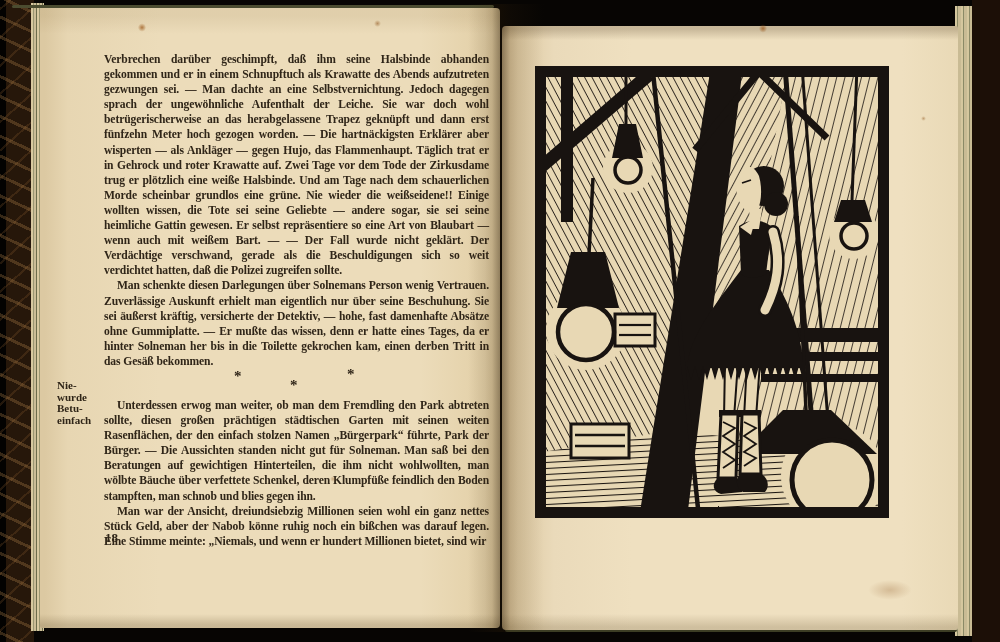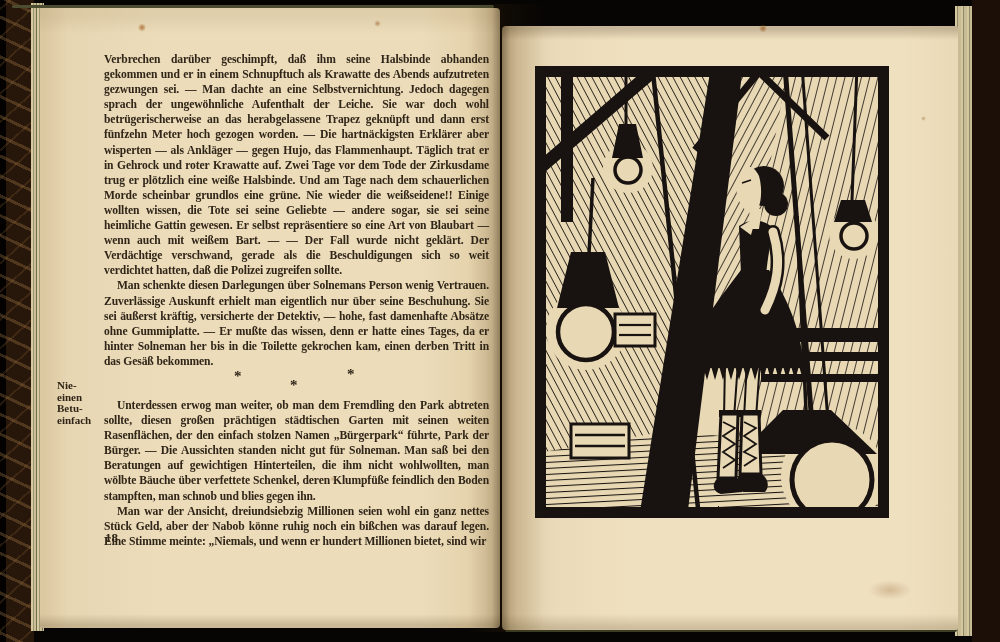--- a/index.html
+++ b/index.html
@@ -110,21 +110,21 @@
       <p class="indent">Man schenkte diesen Darlegungen über Solnemans Person wenig Vertrauen. Zuverlässige Auskunft erhielt man eigentlich nur über seine Beschuhung. Sie sei äußerst kräftig, versicherte der Detektiv, — hohe, fast damenhafte Absätze ohne Gummiplatte. — Er mußte das wissen, denn er hatte eines Tages, da er hinter Solneman her bis in die Toilette gekrochen kam, einen derben Tritt in das Gesäß bekommen.</p>
       <div class="star-divider">
         <span class="star-1">*</span>
         <span class="star-2">*</span>
         <span class="star-3">*</span>
       </div>
       <p class="indent">Unterdessen erwog man weiter, ob man dem Fremdling den Park abtreten sollte, diesen großen prächtigen städtischen Garten mit seinen weiten Rasenflächen, der den einfach stolzen Namen „Bürgerpark“ führte, Park der Bürger. — Die Aussichten standen nicht gut für Solneman. Man saß bei den Beratungen auf gewichtigen Hinterteilen, die ihm nicht wohlwollten, man wölbte Bäuche über verfettete Schenkel, deren Klumpfüße feindlich den Boden stampften, man schnob und blies gegen ihn.</p>
       <p class="indent">Man war der Ansicht, dreiundsiebzig Millionen seien wohl ein ganz nettes Stück Geld, aber der Nabob könne ruhig noch ein bißchen was darauf legen. Eine Stimme meinte: „Niemals, und wenn er hundert Millionen bietet, sind wir</p>
       <div class="margin-note">
         <span>Nie-</span>
-        <span>einen</span>
+        <span>wurde</span>
         <span>Betu-</span>
         <span>einfach</span>
       </div>
       <div class="page-number">18</div>
     </div>
   </div>
 
   <div class="right-page">
     <svg class="woodcut" viewBox="0 0 354 452" xmlns="http://www.w3.org/2000/svg">
       <defs>

